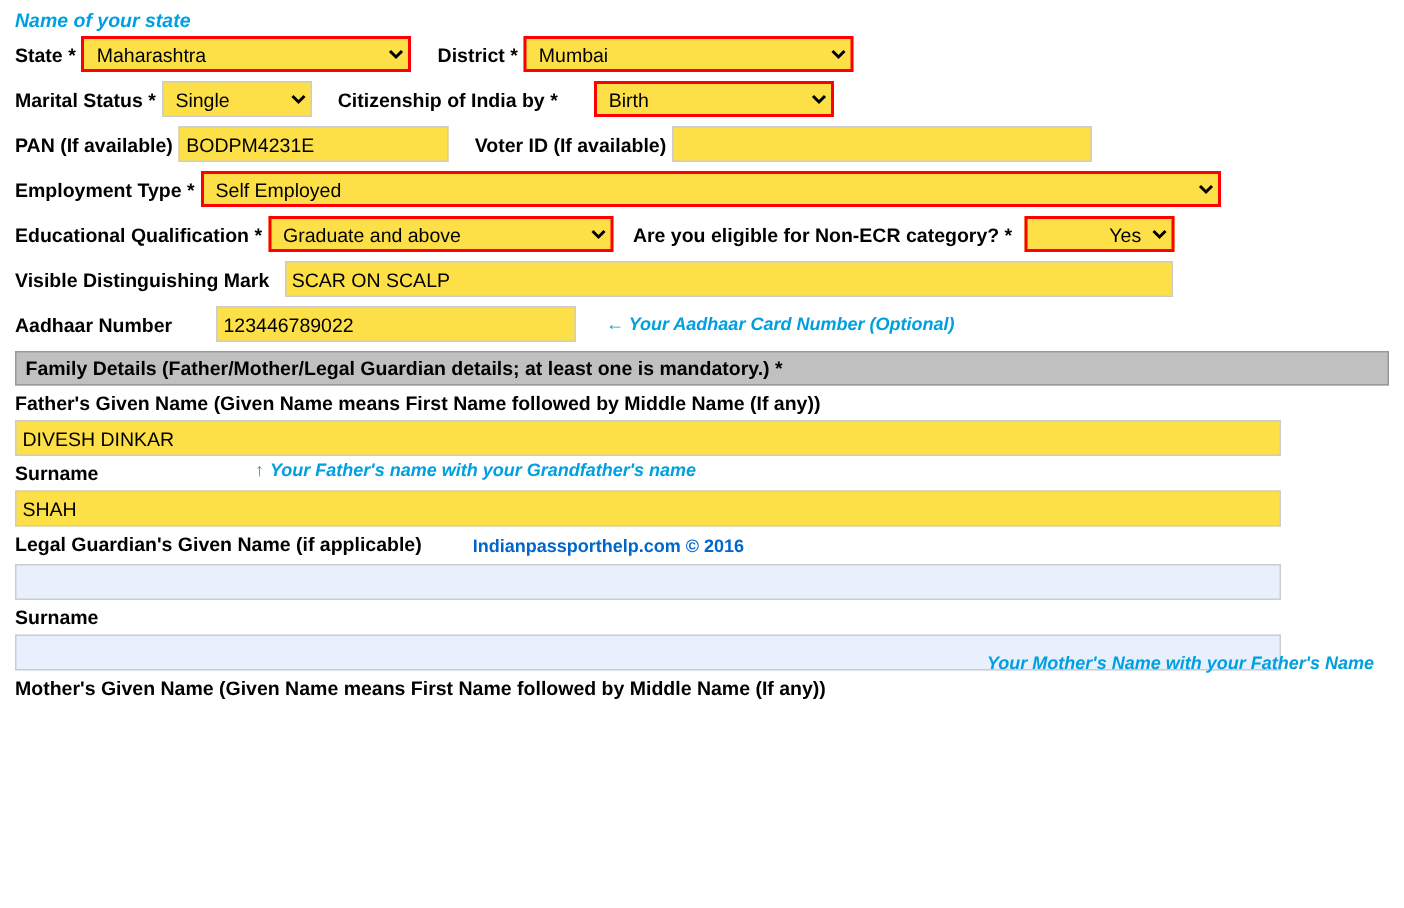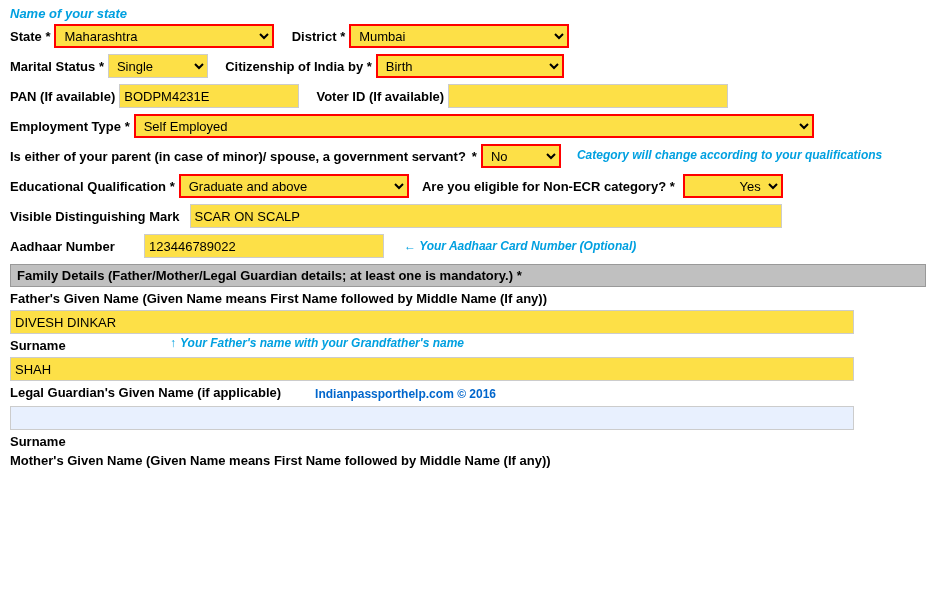--- a/index.html
+++ b/index.html
@@ -45,21 +45,21 @@
     }
     select.red-border, input.red-border {
       border: 2px solid red;
     }
     select {
       appearance: auto;
     }
     .state-select { width: 220px; }
     .district-select { width: 220px; }
     .marital-select { width: 100px; }
-    .citizenship-select { width: 188px; }
+    .citizenship-select { width: 160px; margin-left: 20px; }
     .pan-input { width: 180px; }
     .voter-input { width: 280px; }
     .employment-select { width: 680px; }
     .govt-select { width: 80px; }
     .edu-select { width: 230px; }
     .ecr-select { width: 100px; text-align: right; }
     .mark-input { width: 592px; }
     .aadhaar-input { width: 240px; }
     .section-header {
       background: #c0c0c0;
@@ -120,27 +120,20 @@
     &nbsp;&nbsp;
     <label style="margin-left:10px;">Voter ID (If available)</label>
     <input type="text" class="voter-input" value="" style="">
   </div>
 
   <div class="row mb6">
     <label><span>Employment Type</span> <span class="req">*</span></label>
     <select class="employment-select red-border"><option selected="">Self Employed</option><option>Salaried</option><option>Student</option><option>Retired</option><option>Homemaker</option><option>Other</option></select>
   </div>
 
-  <div class="row mb6" style="position:relative;">
-    <label>Is either of your parent (in case of minor)/ spouse, a government servant?</label>
-    <span class="req" style="margin-left:2px;">*</span>
-    <select class="govt-select red-border" style="margin-left:4px;"><option selected="">No</option><option>Yes</option></select>
-    <span style="margin-left:16px; color:#00a0e0; font-style:italic; font-weight:bold; font-size:12px; line-height:1.3; text-align:center;">Category will change according to
-your qualifications</span>
-  </div>
 
   <div class="row mb6">
     <label><span>Educational Qualification</span> <span class="req">*</span></label>
     <select class="edu-select red-border"><option selected="">Graduate and above</option><option>10th Pass</option><option>12th Pass</option><option>Below 10th</option></select>
     &nbsp;&nbsp;
     <label style="margin-left:6px;"><span>Are you eligible for Non-ECR category?</span> <span class="req">*</span></label>
     <select class="ecr-select red-border" style="margin-left:4px;"><option selected="">Yes</option><option>No</option></select>
   </div>
 
   <div class="row mb6">
@@ -175,16 +168,20 @@
 
   <div class="row mb4">
     <label class="field-label-row">Legal Guardian's Given Name (if applicable)</label>
     <span style="margin-left:30px; color:#0066cc; font-weight:bold; font-size:12px; white-space:nowrap;">Indianpassporthelp.com © 2016</span>
   </div>
   <div class="row mb4">
     <input type="text" class="full-input blue-bg" value="" style="">
   </div>
 
   <div class="field-label-row mb4">Surname</div>
+  <div class="row mb4" style="position:relative;">
+    <input type="text" class="full-input blue-bg" value="" style="">
+    <span style="position:absolute; right:10px; bottom:-2px; color:#00a0e0; font-style:italic; font-weight:bold; font-size:12px; white-space:nowrap;">Your Mother's Name with your Father's Name</span>
+  </div>
 
   <div class="field-label-row mb4">Mother's Given Name (Given Name means First Name followed by Middle Name (If any))</div>
 
 </div>
 
 </body></html>

